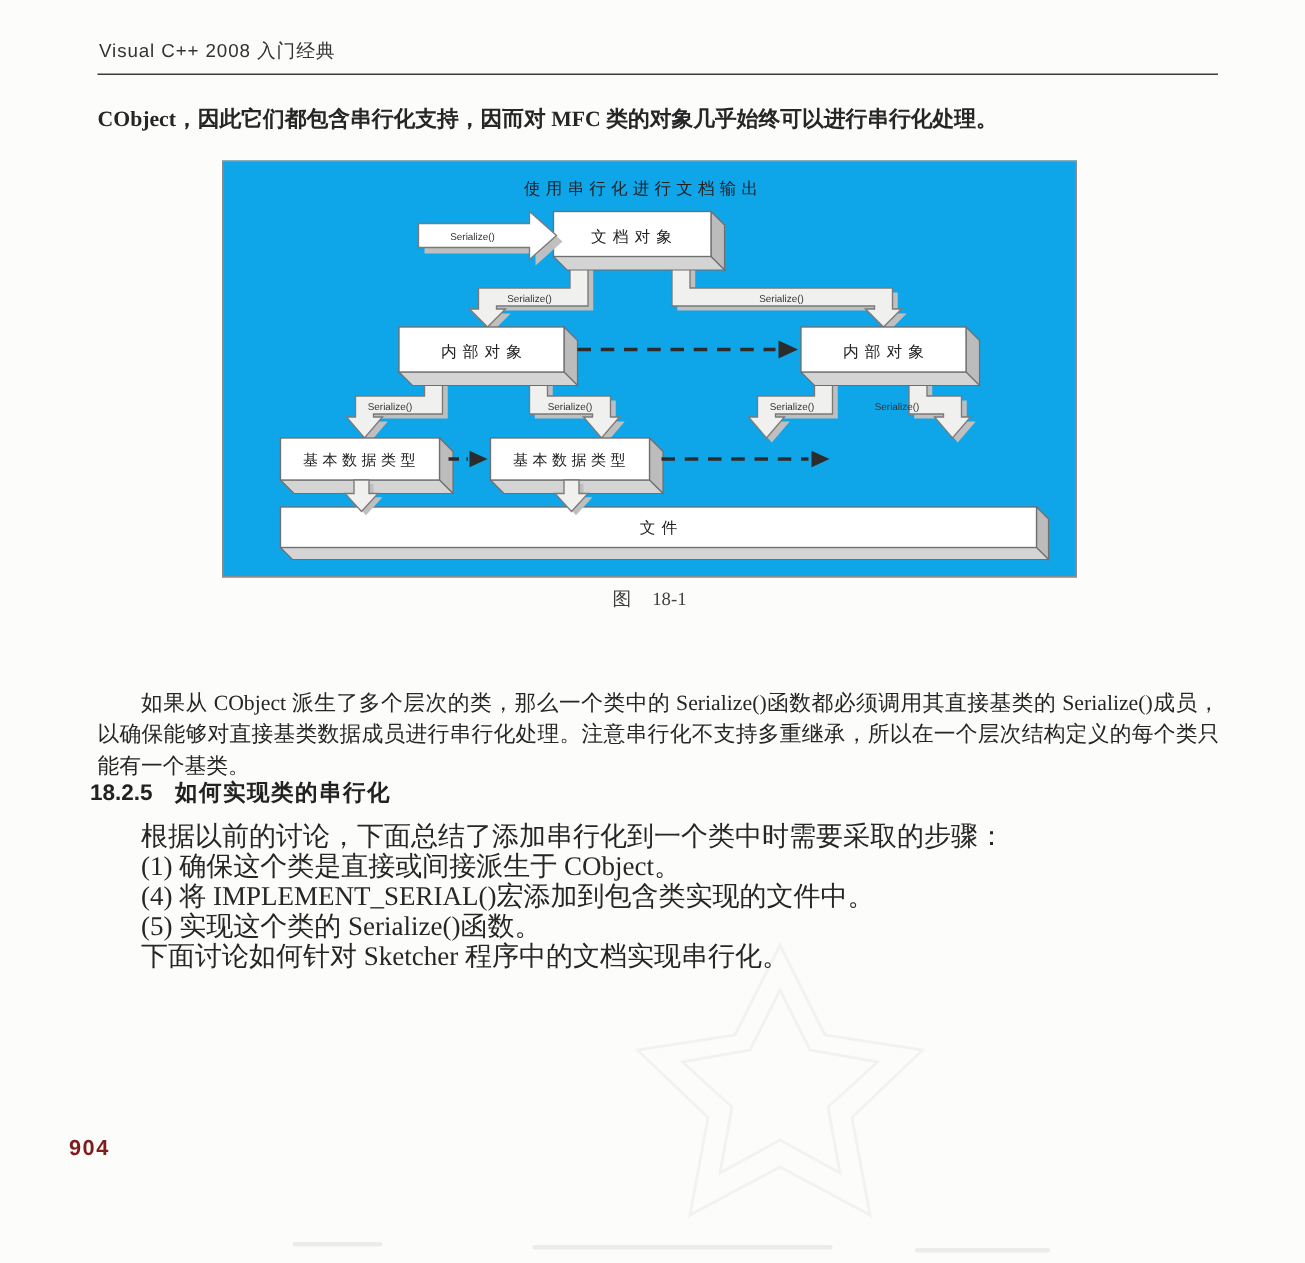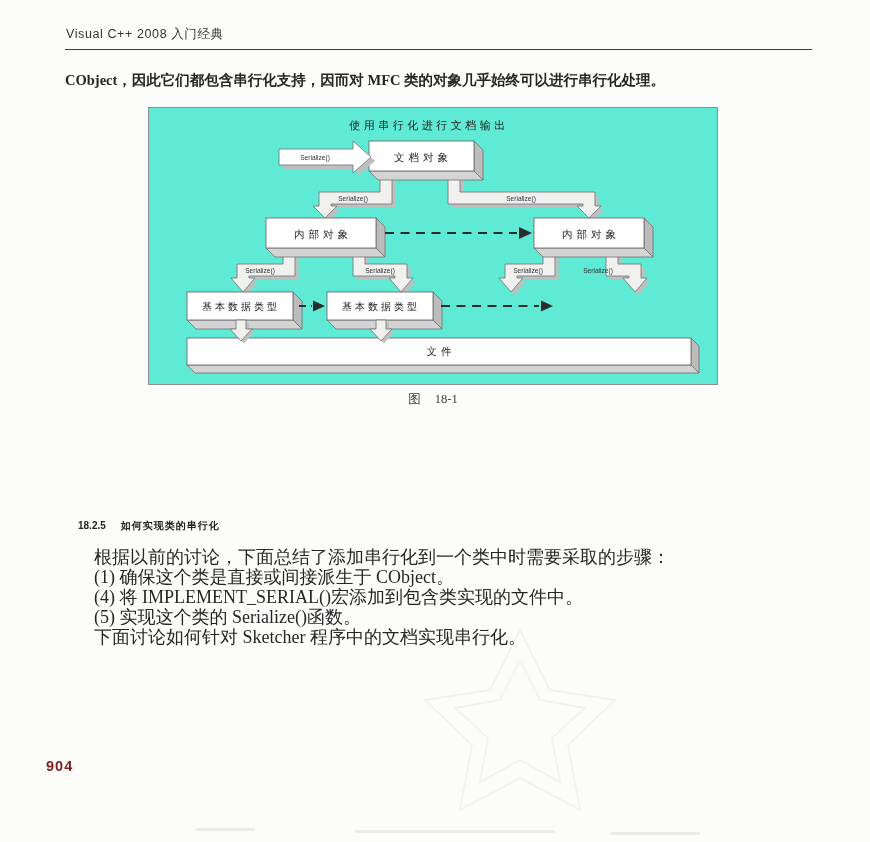--- a/index.html
+++ b/index.html
@@ -21,32 +21,32 @@
     position:absolute;left:65px;top:49px;width:747px;height:0;
     border-top:1.4px solid #3b3b3b;
   }
   .body-text{
     font-size:14.5px;line-height:21px;text-align:justify;
     width:748px;left:65px;
   }
   .indent{text-indent:29px;}
   .fig{
     left:148px;top:107px;width:570px;height:278px;
-    border:1px solid #8d8d8d;background:#5eead4;box-sizing:border-box;
+    border:1px solid #8d8d8d;background:#0ea5e9;box-sizing:border-box;
   }
   .fig svg{display:block;width:568px;height:276px;}
   .caption{
     left:148px;top:391px;width:570px;text-align:center;
     font-size:12.5px;color:#404040;
   }
   .caption .cap-num{margin-left:14px;}
   .section-heading{
-    left:78px;top:519px;width:748px;
+    left:60px;top:519px;width:748px;
     font-family:"Liberation Sans","DejaVu Sans",sans-serif;
-    font-weight:bold;font-size:10px;color:#222;
+    font-weight:bold;font-size:15px;color:#222;
   }
   .section-heading .sec-title{margin-left:15px;letter-spacing:1px;}
   .steps{left:65px;top:547px;width:748px;font-size:18px;line-height:20px;text-align:justify;}
   .steps div{text-indent:29px;}
   .page-number{
     left:46px;top:758px;
     font-family:"Liberation Sans","DejaVu Sans",sans-serif;
     font-weight:bold;font-size:14.5px;color:#7f1d1d;letter-spacing:1px;
   }
   
@@ -184,20 +184,21 @@
         <line class="dash-line" x1="292" y1="198" x2="390" y2="198"></line>
         <polygon class="dash-head" points="392,192.5 404,198 392,203.5"></polygon>
       </g>
     </svg>
   </div>
 
   <div class="abs caption">
     <span>图</span><span class="cap-num">18-1</span>
   </div>
 
+  <div class="abs body-text indent" style="top:459px;">如果从 CObject 派生了多个层次的类，那么一个类中的 Serialize()函数都必须调用其直接基类的 Serialize()成员，以确保能够对直接基类数据成员进行串行化处理。注意串行化不支持多重继承，所以在一个层次结构定义的每个类只能有一个基类。</div>
 
   <div class="abs section-heading">
     <span>18.2.5</span><span class="sec-title">如何实现类的串行化</span>
   </div>
 
   <div class="abs steps">
     <div>根据以前的讨论，下面总结了添加串行化到一个类中时需要采取的步骤：</div>
     <div>(1) 确保这个类是直接或间接派生于 CObject。</div>
     <div>(4) 将 IMPLEMENT_SERIAL()宏添加到包含类实现的文件中。</div>
     <div>(5) 实现这个类的 Serialize()函数。</div>

